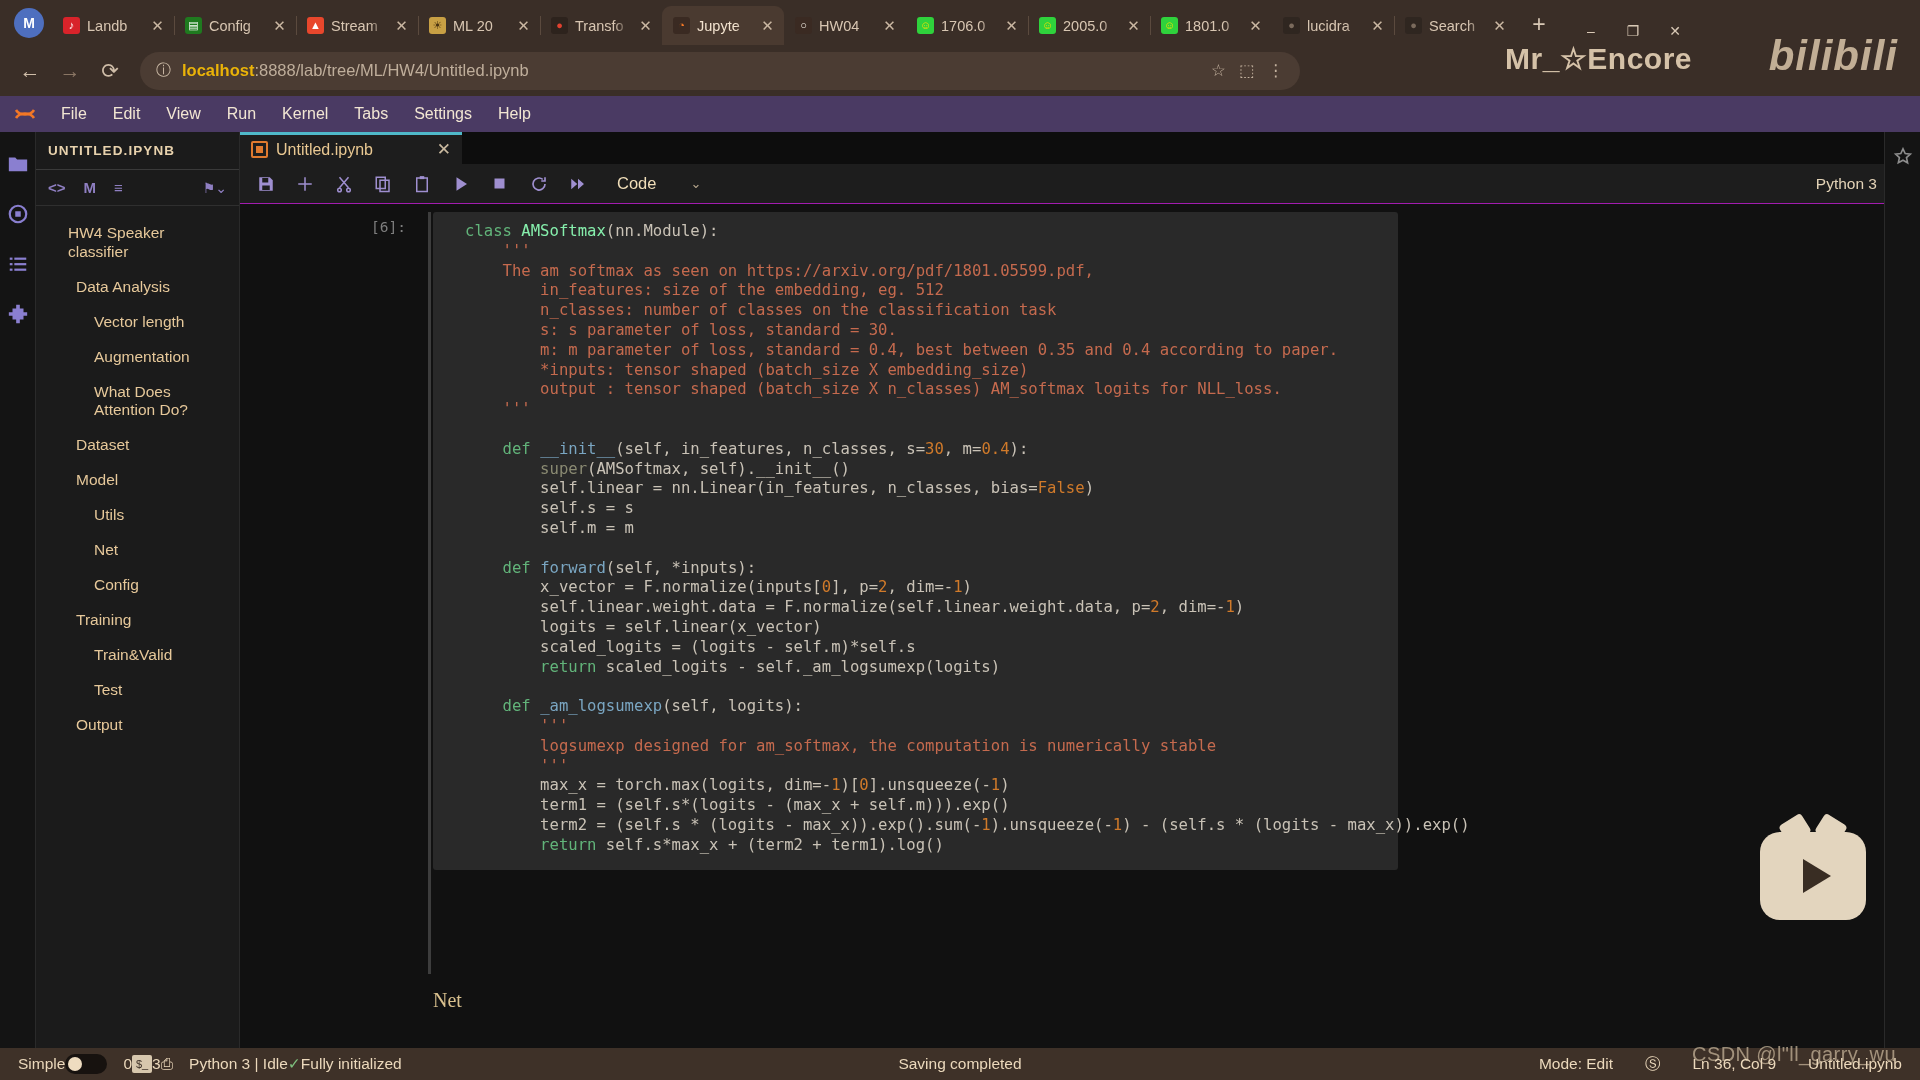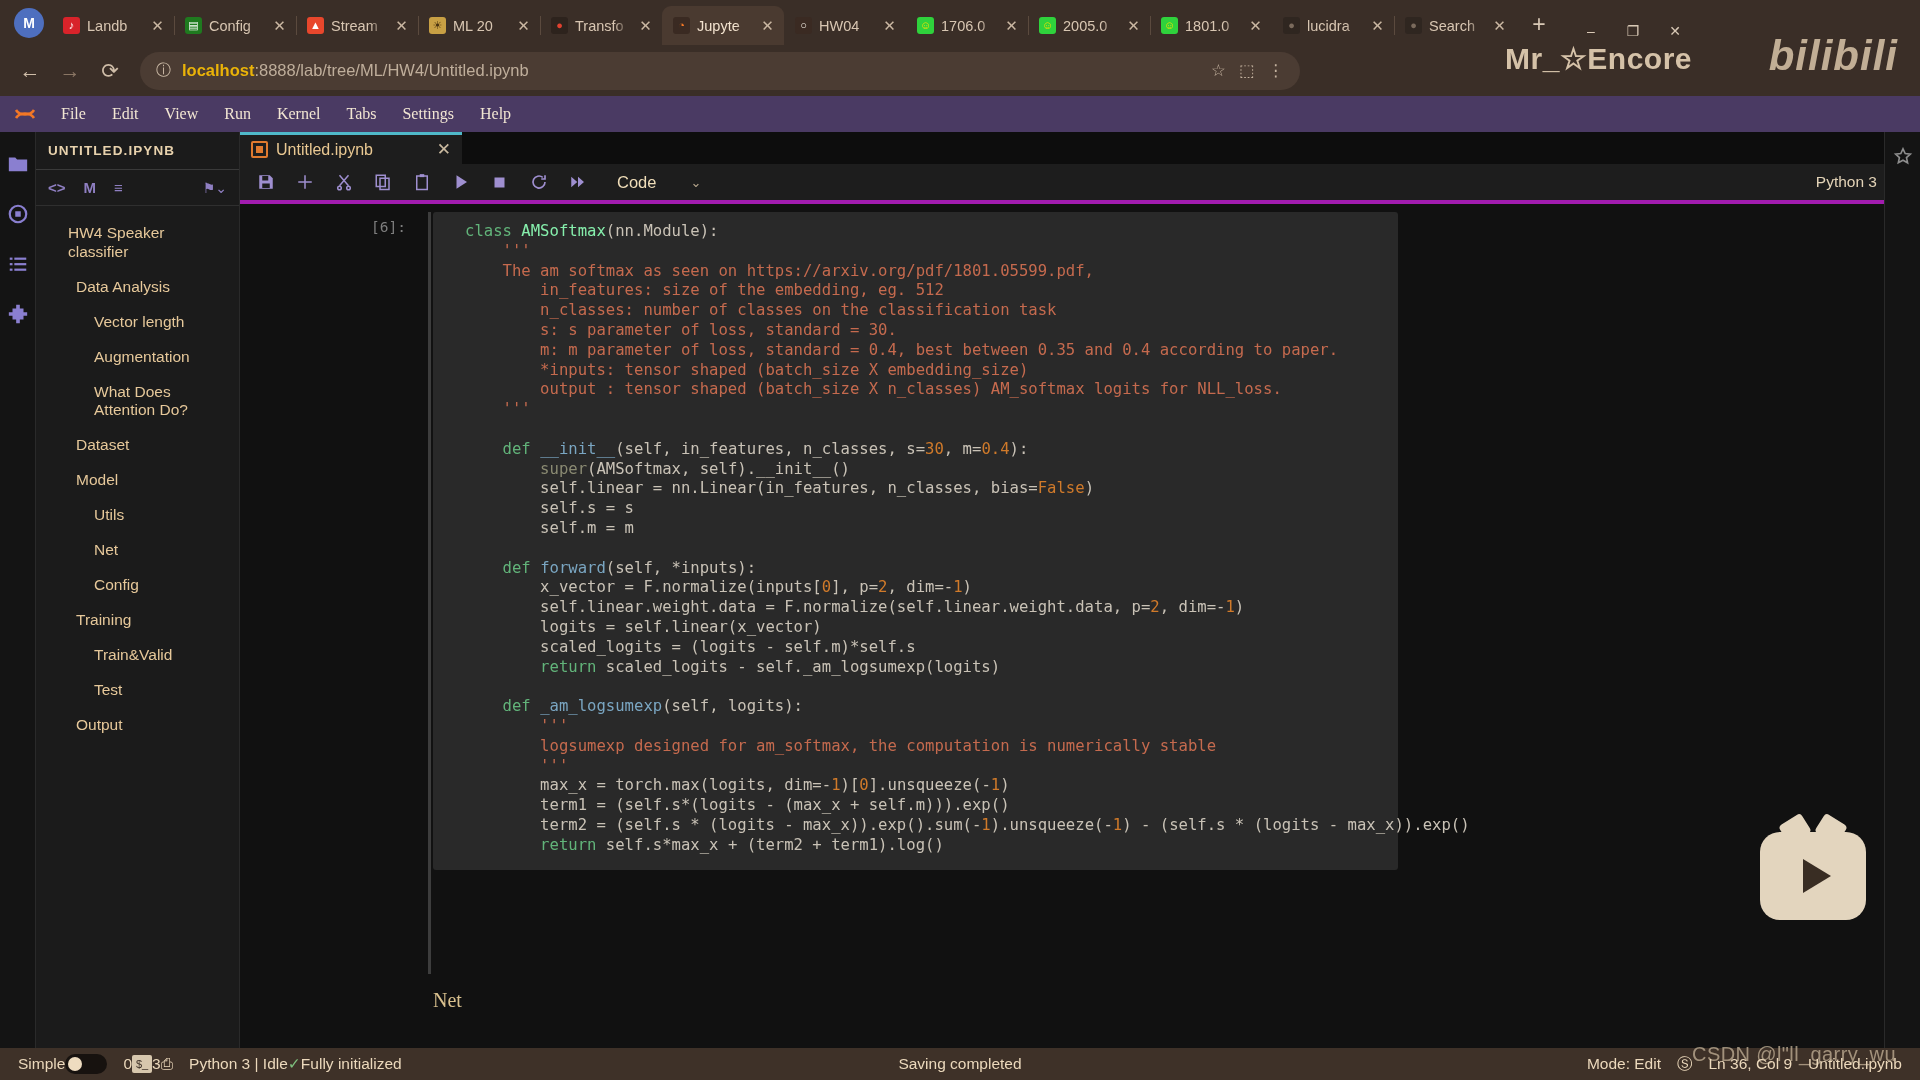--- a/index.html
+++ b/index.html
@@ -115,21 +115,21 @@
     position: absolute; left: 0; top: 0; width: 1920px; height: 36px;
     background: #4a3a63;
     display: flex; align-items: center; gap: 0; padding-left: 8px;
   }
   #jlab-logo {
     width: 34px; height: 30px; flex: none;
     display: flex; align-items: center; justify-content: center; margin-right: 6px;
   }
   .menu-item {
     padding: 0 13px; height: 30px; line-height: 30px;
-    color: #f2e6d3; font-size: 16px; font-family: Liberation Serif, serif;
+    color: #f2e6d3; font-size: 16px;
   }
 
   
   #activity-rail {
     position: absolute; left: 0; top: 36px; width: 36px; height: 948px;
     background: #141414; border-right: 1px solid #2a2a2a;
     display: flex; flex-direction: column; align-items: center; padding-top: 20px; gap: 26px;
   }
   .rail-icon { width: 24px; height: 24px; display: flex; align-items: center; justify-content: center; }
 
@@ -174,21 +174,21 @@
   #nb-tab-icon {
     width: 17px; height: 17px; flex: none; border: 2px solid #e07a2f;
     border-radius: 2px; display: flex; align-items: center; justify-content: center;
   }
   #nb-tab-icon i { display: block; width: 7px; height: 7px; background: #e07a2f; }
   #nb-tab-title { flex: 1 1 auto; white-space: nowrap; overflow: hidden; }
   #nb-tab-close { color: #c9b99f; font-size: 17px; flex: none; }
 
   #nb-toolbar {
     height: 40px; display: flex; align-items: center; gap: 8px;
-    padding-left: 10px; background: #1d1d1d; border-bottom: 4px solid #a21caf;
+    padding-left: 10px; background: #1d1d1d; border-bottom: 1px solid #a21caf;
   }
   .tb-btn {
     width: 31px; height: 31px; display: flex; align-items: center; justify-content: center;
     color: #9f8fd0;
   }
   #celltype {
     margin-left: 16px; display: flex; align-items: center; gap: 34px;
     color: #f0deb9; font-size: 16.5px;
   }
   #celltype .chev { color: #b8a88e; font-size: 13px; }
@@ -290,21 +290,21 @@
   #simple-toggle i {
     position: absolute; left: 3px; top: 3px; width: 14px; height: 14px;
     border-radius: 50%; background: #eedcc0;
   }
   .sb-sep { width: 16px; }
   #sb-center {
     position: absolute; left: 0; right: 0; text-align: center;
     color: #ecd9bc; pointer-events: none;
   }
   #sb-right {
-    margin-left: auto; display: flex; align-items: center; gap: 16px;
+    margin-left: auto; display: flex; align-items: center; gap: 32px;
     position: relative; z-index: 2;
   }
   .kernel-badge {
     display: inline-flex; align-items: center; justify-content: center;
     width: 20px; height: 18px; background: #d7c7ad; color: #3a2e25;
     font-size: 11px; border-radius: 2px;
   }
   #csdn-watermark {
     position: absolute; right: 24px; bottom: 14px;
     color: #c9b79c; font-size: 20px; opacity: .72;

